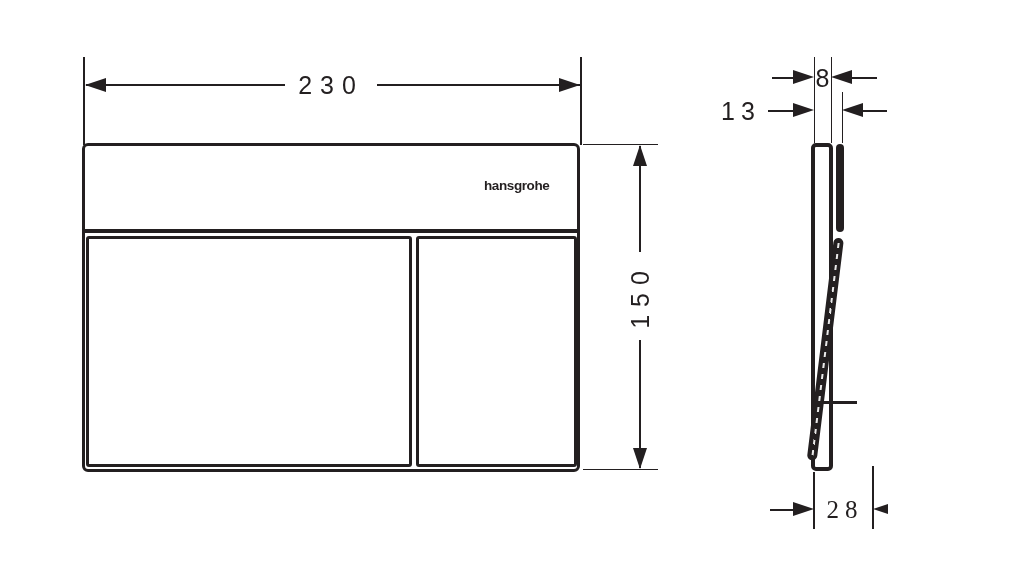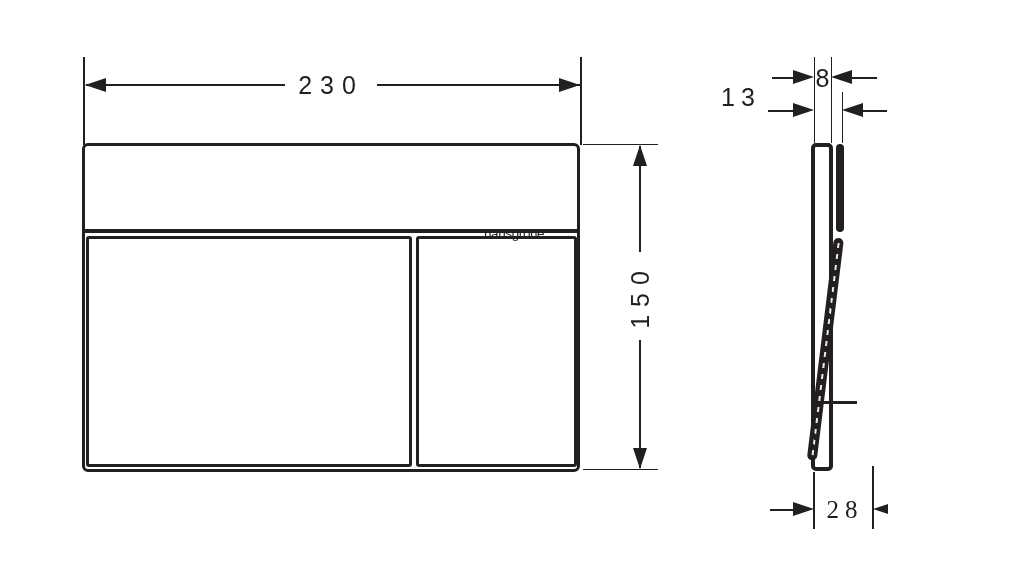--- a/index.html
+++ b/index.html
@@ -18,22 +18,22 @@
   .arrow.up    { border-left:7.5px solid transparent; border-right:7.5px solid transparent; border-bottom:21px solid var(--ink); }
   .arrow.down  { border-left:7.5px solid transparent; border-right:7.5px solid transparent; border-top:21px solid var(--ink); }
   .dim-label {
     position:absolute; font-size:25px; line-height:26px; color:var(--ink);
     text-align:center; white-space:nowrap; font-weight:400;
   }
   .sp3 { letter-spacing:8px; }
   .sp2 { letter-spacing:6px; }
   .rot { transform:rotate(-90deg); }
   .logo {
-    position:absolute; font-size:13.5px; font-weight:400; letter-spacing:-0.4px;
-    color:var(--ink); line-height:18px;margin-top:48px;
+    position:absolute; font-size:13.5px; font-weight:700; letter-spacing:-0.4px;
+    color:var(--ink); line-height:18px;
   }
   .flap {
     position:absolute; background:var(--ink); border-radius:5px;
     transform-origin:50% 0; transform:rotate(7deg);
   }
   .flap .dash {
     position:absolute; left:50%; top:5px; bottom:5px; width:1.5px;
     transform:translateX(-50%);
     background:repeating-linear-gradient(180deg,
       rgba(255,255,255,.9) 0px, rgba(255,255,255,.9) 5px,
@@ -70,21 +70,21 @@
   <div class="vline" style="left:813.5px; top:57px; width:1.5px; height:86px;"></div>
   <div class="vline" style="left:830.5px; top:57px; width:1.5px; height:86px;"></div>
   <div class="vline" style="left:841.5px; top:92px; width:1.5px; height:51px;"></div>
 
   <div class="hline" style="left:772px; top:77px; width:22px; height:1.5px;"></div>
   <div class="arrow right" style="left:793px; top:70px;"></div>
   <div class="dim-label" style="left:810px; top:65px; width:25px;">8</div>
   <div class="arrow left" style="left:831px; top:70px;"></div>
   <div class="hline" style="left:852px; top:77px; width:25px; height:1.5px;"></div>
 
-  <div class="dim-label sp2" style="left:712px; top:84px; width:58px;">13</div>
+  <div class="dim-label sp2" style="left:712px; top:98px; width:58px;">13</div>
   <div class="hline" style="left:768px; top:110px; width:26px; height:1.5px;"></div>
   <div class="arrow right" style="left:793px; top:103px;"></div>
   <div class="arrow left" style="left:842px; top:103px;"></div>
   <div class="hline" style="left:863px; top:110px; width:24px; height:1.5px;"></div>
 
   <div class="rect" style="left:811px; top:143px; width:22px; height:328px; border-radius:5px; border-width:4px; background:#fff;"></div>
 
   <div class="fill" style="left:836px; top:144px; width:7.5px; height:88px; border-radius:4px;"></div>
 
   <div class="flap" style="left:834px; top:238px; width:10px; height:224px;">

